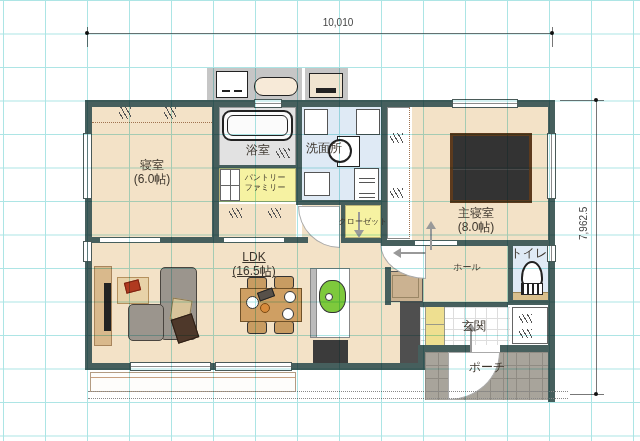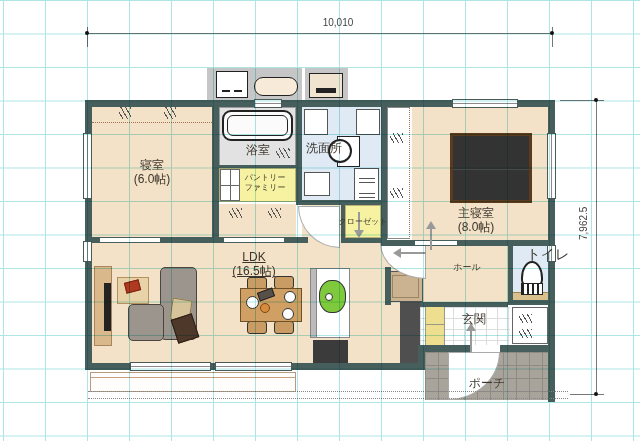--- a/index.html
+++ b/index.html
@@ -217,24 +217,24 @@
   <div class="label small" style="left:363px;top:217px;">
     <span>クローゼット</span>
   </div>
   <div class="label" style="left:254px;top:250px;text-decoration:underline;">
     <span>LDK</span><br>
     <span>(16.5帖)</span>
   </div>
   <div class="label" style="left:467px;top:262px;font-size:9px;">
     <span>ホール</span>
   </div>
-  <div class="label" style="left:548px;top:246px;font-size:14px;">
+  <div class="label" style="left:529px;top:246px;font-size:12px;">
     <span>トイレ</span>
   </div>
-  <div class="label" style="left:474px;top:312px;">
+  <div class="label" style="left:474px;top:319px;">
     <span>玄関</span>
   </div>
-  <div class="label" style="left:487px;top:376px;">
+  <div class="label" style="left:487px;top:360px;">
     <span>ポーチ</span>
   </div>
 
   <div class="grid"></div>
 </div>
 
 </body></html>

